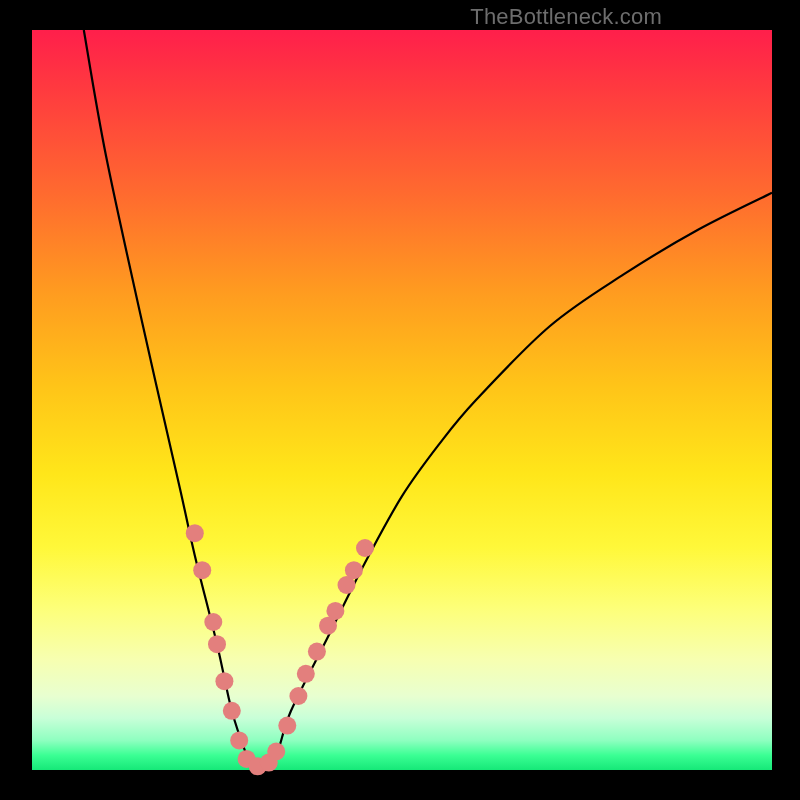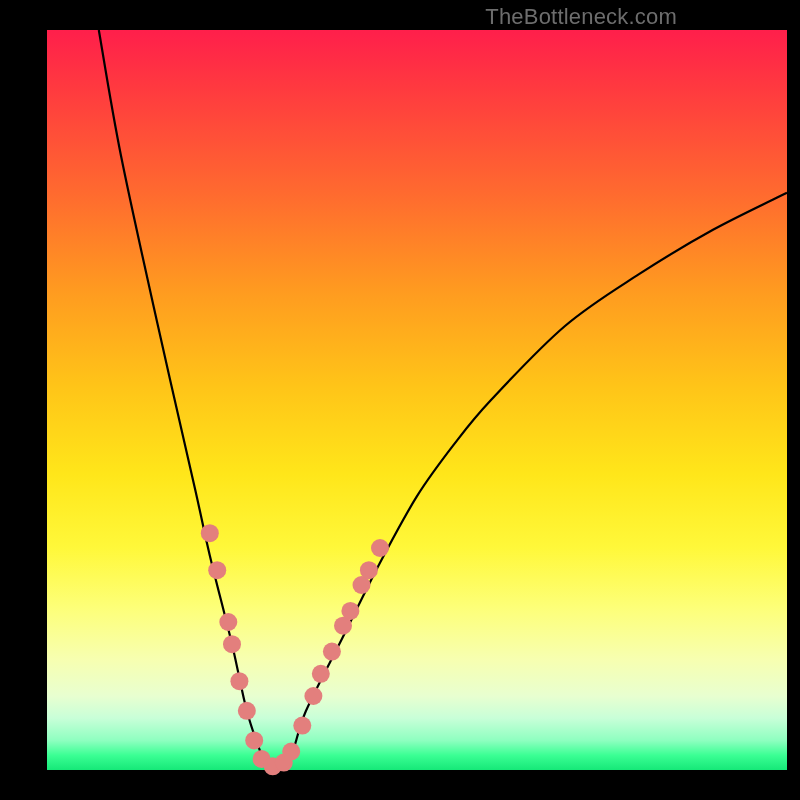--- a/index.html
+++ b/index.html
@@ -6,21 +6,21 @@
     margin: 0;
     padding: 0;
     width: 800px;
     height: 800px;
     background: #000;
     font-family: Arial, Helvetica, sans-serif;
     overflow: hidden;
   }
   .frame {
     position: absolute;
-    left: 15px;
+    left: 0;
     top: 0;
     width: 672px;
     height: 800px;
     background: #000;
   }
   .plot {
     position: absolute;
     left: 32px;
     top: 30px;
     width: 740px;

